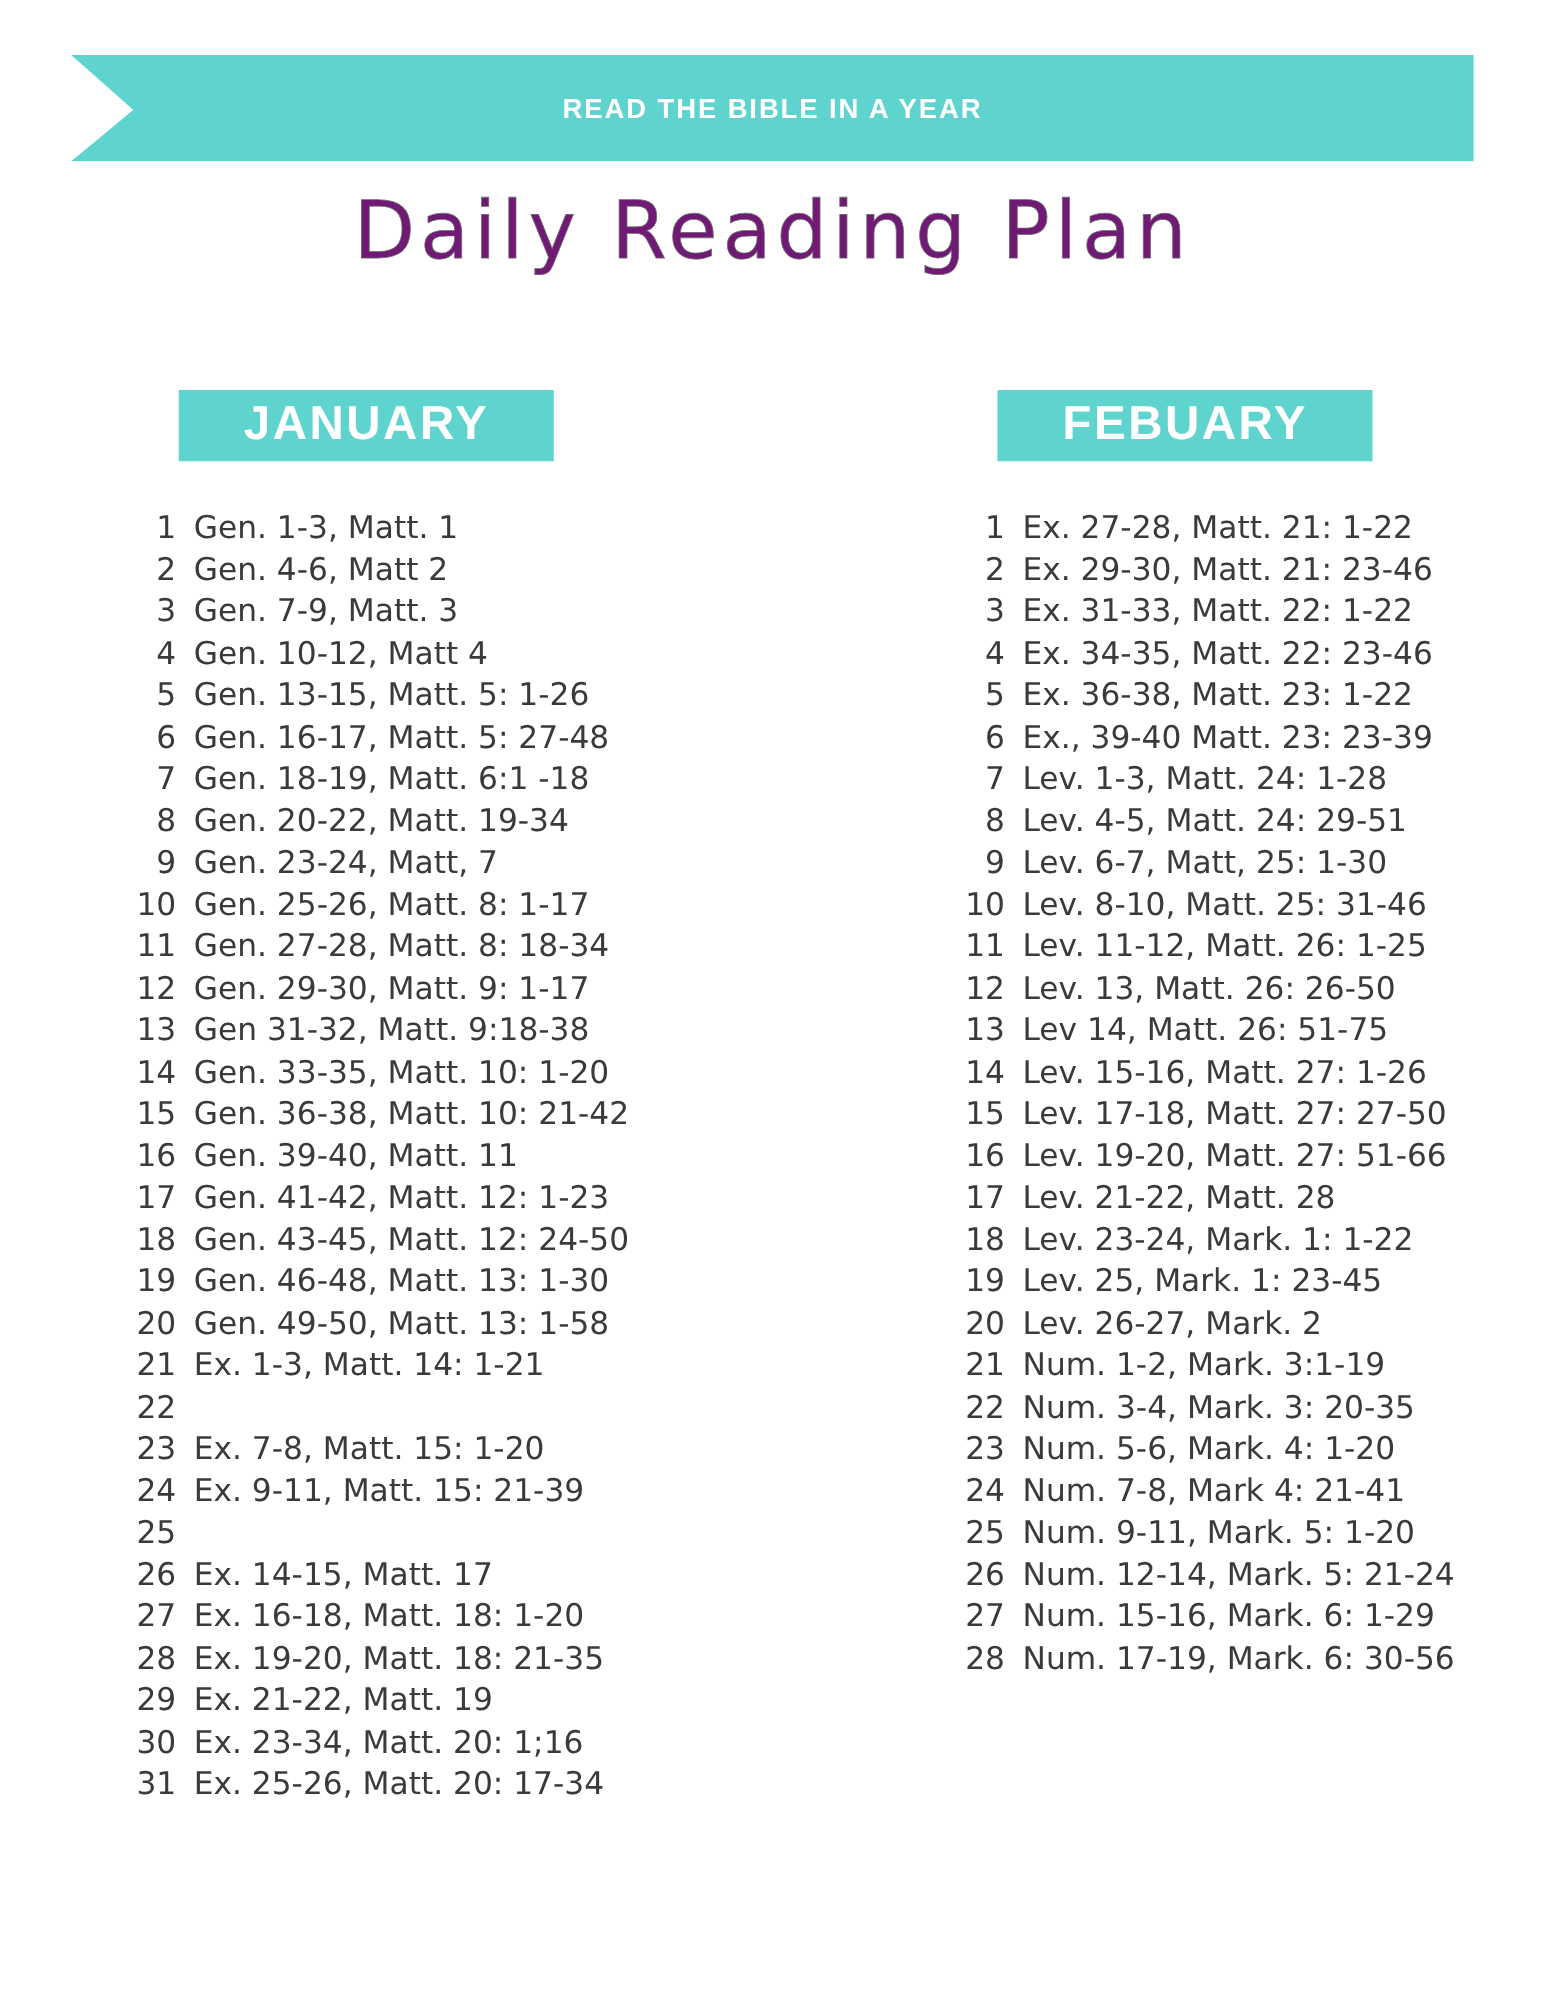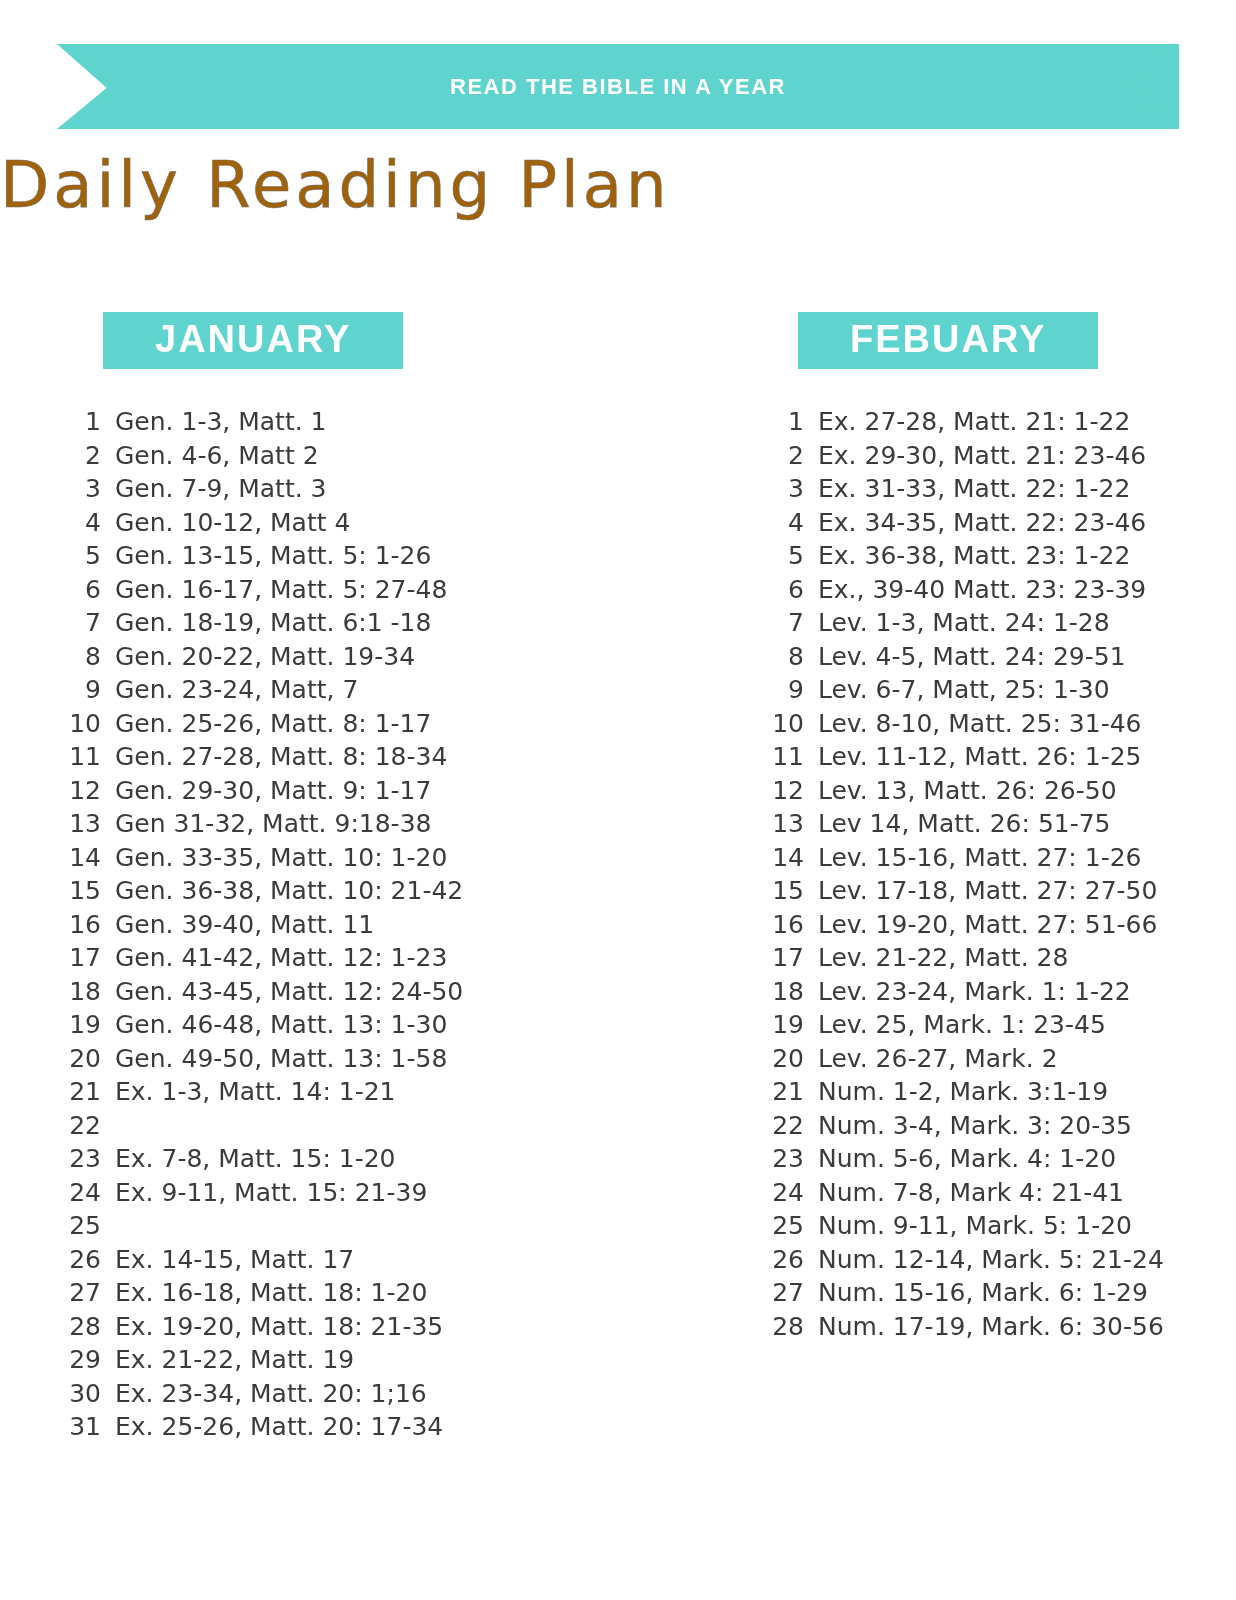--- a/index.html
+++ b/index.html
@@ -44,42 +44,42 @@
     letter-spacing: 1.5px;
     text-transform: uppercase;
   }
 
   
   .page-title {
     position: absolute;
     top: 148px;
     left: 0;
     width: 100%;
-    text-align: left;
+    text-align: center;
     font-family: "DejaVu Sans", sans-serif;
     font-size: 64px;
     font-weight: 400;
     letter-spacing: 4px;
-    color: #a16207;
+    color: #701a75;
     -webkit-text-stroke: 0.6px #6d6d6d;
   }
 
   
   .columns {
     position: absolute;
     top: 312px;
     left: 0;
     width: 100%;
     display: flex;
   }
   .col {
     width: 50%;
     box-sizing: border-box;
   }
-  .col-left  { padding-left: 55px; }
+  .col-left  { padding-left: 95px; }
   .col-right { padding-left: 140px; }
 
   .month-head {
     display: inline-block;
     background: #5fd4ce;
     color: #ffffff;
     font-family: "Liberation Sans", sans-serif;
     font-weight: bold;
     font-size: 38px;
     letter-spacing: 2px;

